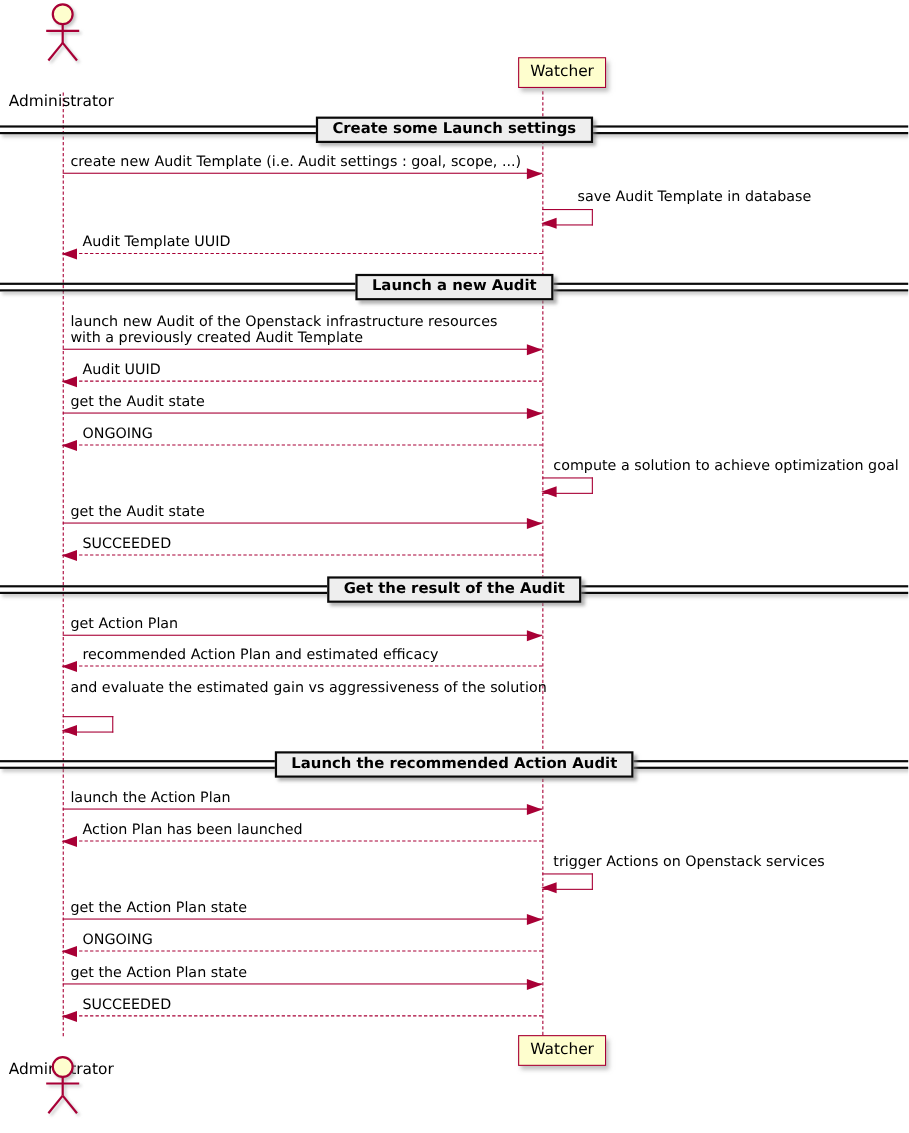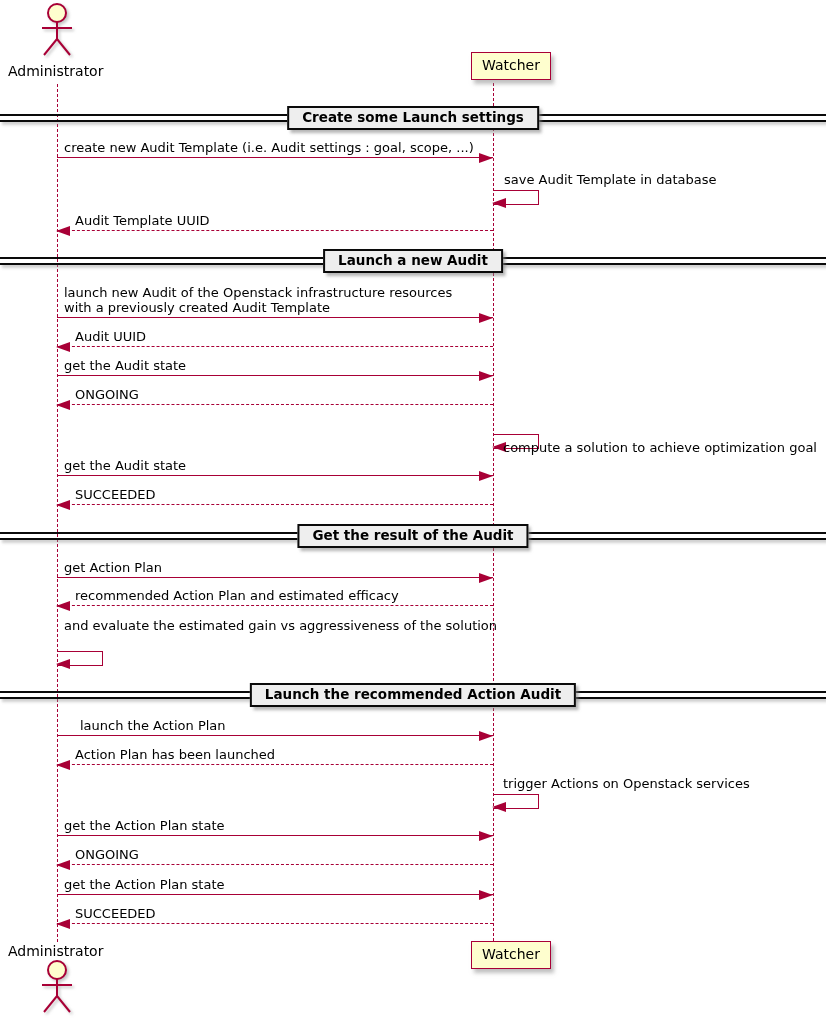--- a/index.html
+++ b/index.html
@@ -11,21 +11,21 @@
   .lifeline {
     position:absolute; width:0; border-left:1px dashed #A80036; z-index:1;
   }
   .participant {
     position:absolute; background:#FEFECE; border:1.6px solid #A80036;
     padding:4px 10px 5px; font-size:14px; line-height:17px; z-index:6;
     box-shadow:3px 4px 4px rgba(140,140,140,0.55); white-space:nowrap;margin-left:15px;
   }
   .actor-figure { position:absolute; z-index:6;
     filter:drop-shadow(2.5px 2.5px 1.5px rgba(150,150,150,0.55)); }
-  .actor-label { position:absolute; font-size:14px; z-index:6; white-space:nowrap; }
+  .actor-label { position:absolute; font-size:14px; z-index:6; white-space:nowrap;margin-top:21px; }
   .divider-lines {
     position:absolute; left:0; width:826px; height:4px;
     border-top:2px solid #0a0a0a; border-bottom:2px solid #0a0a0a; z-index:2;
     box-shadow:2px 3px 3px rgba(150,150,150,0.45);
   }
   .divider-box {
     position:absolute; left:413px; transform:translateX(-50%);
     background:#EEEEEE; border:2px solid #0a0a0a; z-index:4;
     font-weight:bold; font-size:13.5px; line-height:15px; padding:2px 13px 3px;
     box-shadow:3px 3px 3px rgba(130,130,130,0.6); white-space:nowrap;
@@ -66,21 +66,21 @@
   <div id="events-layer">
       <div class="divider-lines" style="top: 114px;"></div>
       <div class="divider-box" style="top: 106px;">Create some Launch settings</div>
       <div class="msg-line" style="left: 57px; width: 436px; top: 157px;"></div>
       <div class="arrowhead right" style="top: 153px; left: 479px;"></div>
       <div class="msg-text" style="left: 64px; top: 140px;">
         <div>create new Audit Template (i.e. Audit settings : goal, scope, ...)</div>
       </div>
       <div class="self-loop" style="left: 493px; top: 190px;"></div>
       <div class="arrowhead left" style="left: 492px; top: 198px;"></div>
-      <div class="msg-text" style="left: 504px; top: 172px;">
+      <div class="msg-text" style="left: 525px; top: 172px;">
         <div>save Audit Template in database</div>
       </div>
       <div class="msg-line dashed" style="left: 57px; width: 436px; top: 230px;"></div>
       <div class="arrowhead left" style="top: 226px; left: 56px;"></div>
       <div class="msg-text" style="left: 75px; top: 213px;">
         <div>Audit Template UUID</div>
       </div>
       <div class="divider-lines" style="top: 257px;"></div>
       <div class="divider-box" style="top: 249px;">Launch a new Audit</div>
       <div class="msg-line" style="left: 57px; width: 436px; top: 317px;"></div>
@@ -99,21 +99,21 @@
       <div class="msg-text" style="left: 64px; top: 358px;">
         <div>get the Audit state</div>
       </div>
       <div class="msg-line dashed" style="left: 57px; width: 436px; top: 404px;"></div>
       <div class="arrowhead left" style="top: 400px; left: 56px;"></div>
       <div class="msg-text" style="left: 75px; top: 387px;">
         <div>ONGOING</div>
       </div>
       <div class="self-loop" style="left: 493px; top: 434px;"></div>
       <div class="arrowhead left" style="left: 492px; top: 442px;"></div>
-      <div class="msg-text" style="left: 503px; top: 416px; margin-top: 24px;">
+      <div class="msg-text" style="left: 503px; top: 416px;">
         <div>compute a solution to achieve optimization goal</div>
       </div>
       <div class="msg-line" style="left: 57px; width: 436px; top: 475px;"></div>
       <div class="arrowhead right" style="top: 471px; left: 479px;"></div>
       <div class="msg-text" style="left: 64px; top: 458px;">
         <div>get the Audit state</div>
       </div>
       <div class="msg-line dashed" style="left: 57px; width: 436px; top: 504px;"></div>
       <div class="arrowhead left" style="top: 500px; left: 56px;"></div>
       <div class="msg-text" style="left: 75px; top: 487px;">
@@ -133,21 +133,21 @@
       </div>
       <div class="self-loop" style="left: 57px; top: 651px;"></div>
       <div class="arrowhead left" style="left: 56px; top: 659px;"></div>
       <div class="msg-text" style="left: 64px; top: 618px;">
         <div>and evaluate the estimated gain vs aggressiveness of the solution</div>
       </div>
       <div class="divider-lines" style="top: 691px;"></div>
       <div class="divider-box" style="top: 683px;">Launch the recommended Action Audit</div>
       <div class="msg-line" style="left: 57px; width: 436px; top: 735px;"></div>
       <div class="arrowhead right" style="top: 731px; left: 479px;"></div>
-      <div class="msg-text" style="left: 64px; top: 718px; margin-left: 16px;">
+      <div class="msg-text" style="left: 64px; top: 718px;">
         <div>launch the Action Plan</div>
       </div>
       <div class="msg-line dashed" style="left: 57px; width: 436px; top: 764px;"></div>
       <div class="arrowhead left" style="top: 760px; left: 56px;"></div>
       <div class="msg-text" style="left: 75px; top: 747px;">
         <div>Action Plan has been launched</div>
       </div>
       <div class="self-loop" style="left: 493px; top: 794px;"></div>
       <div class="arrowhead left" style="left: 492px; top: 802px;"></div>
       <div class="msg-text" style="left: 503px; top: 776px;">

